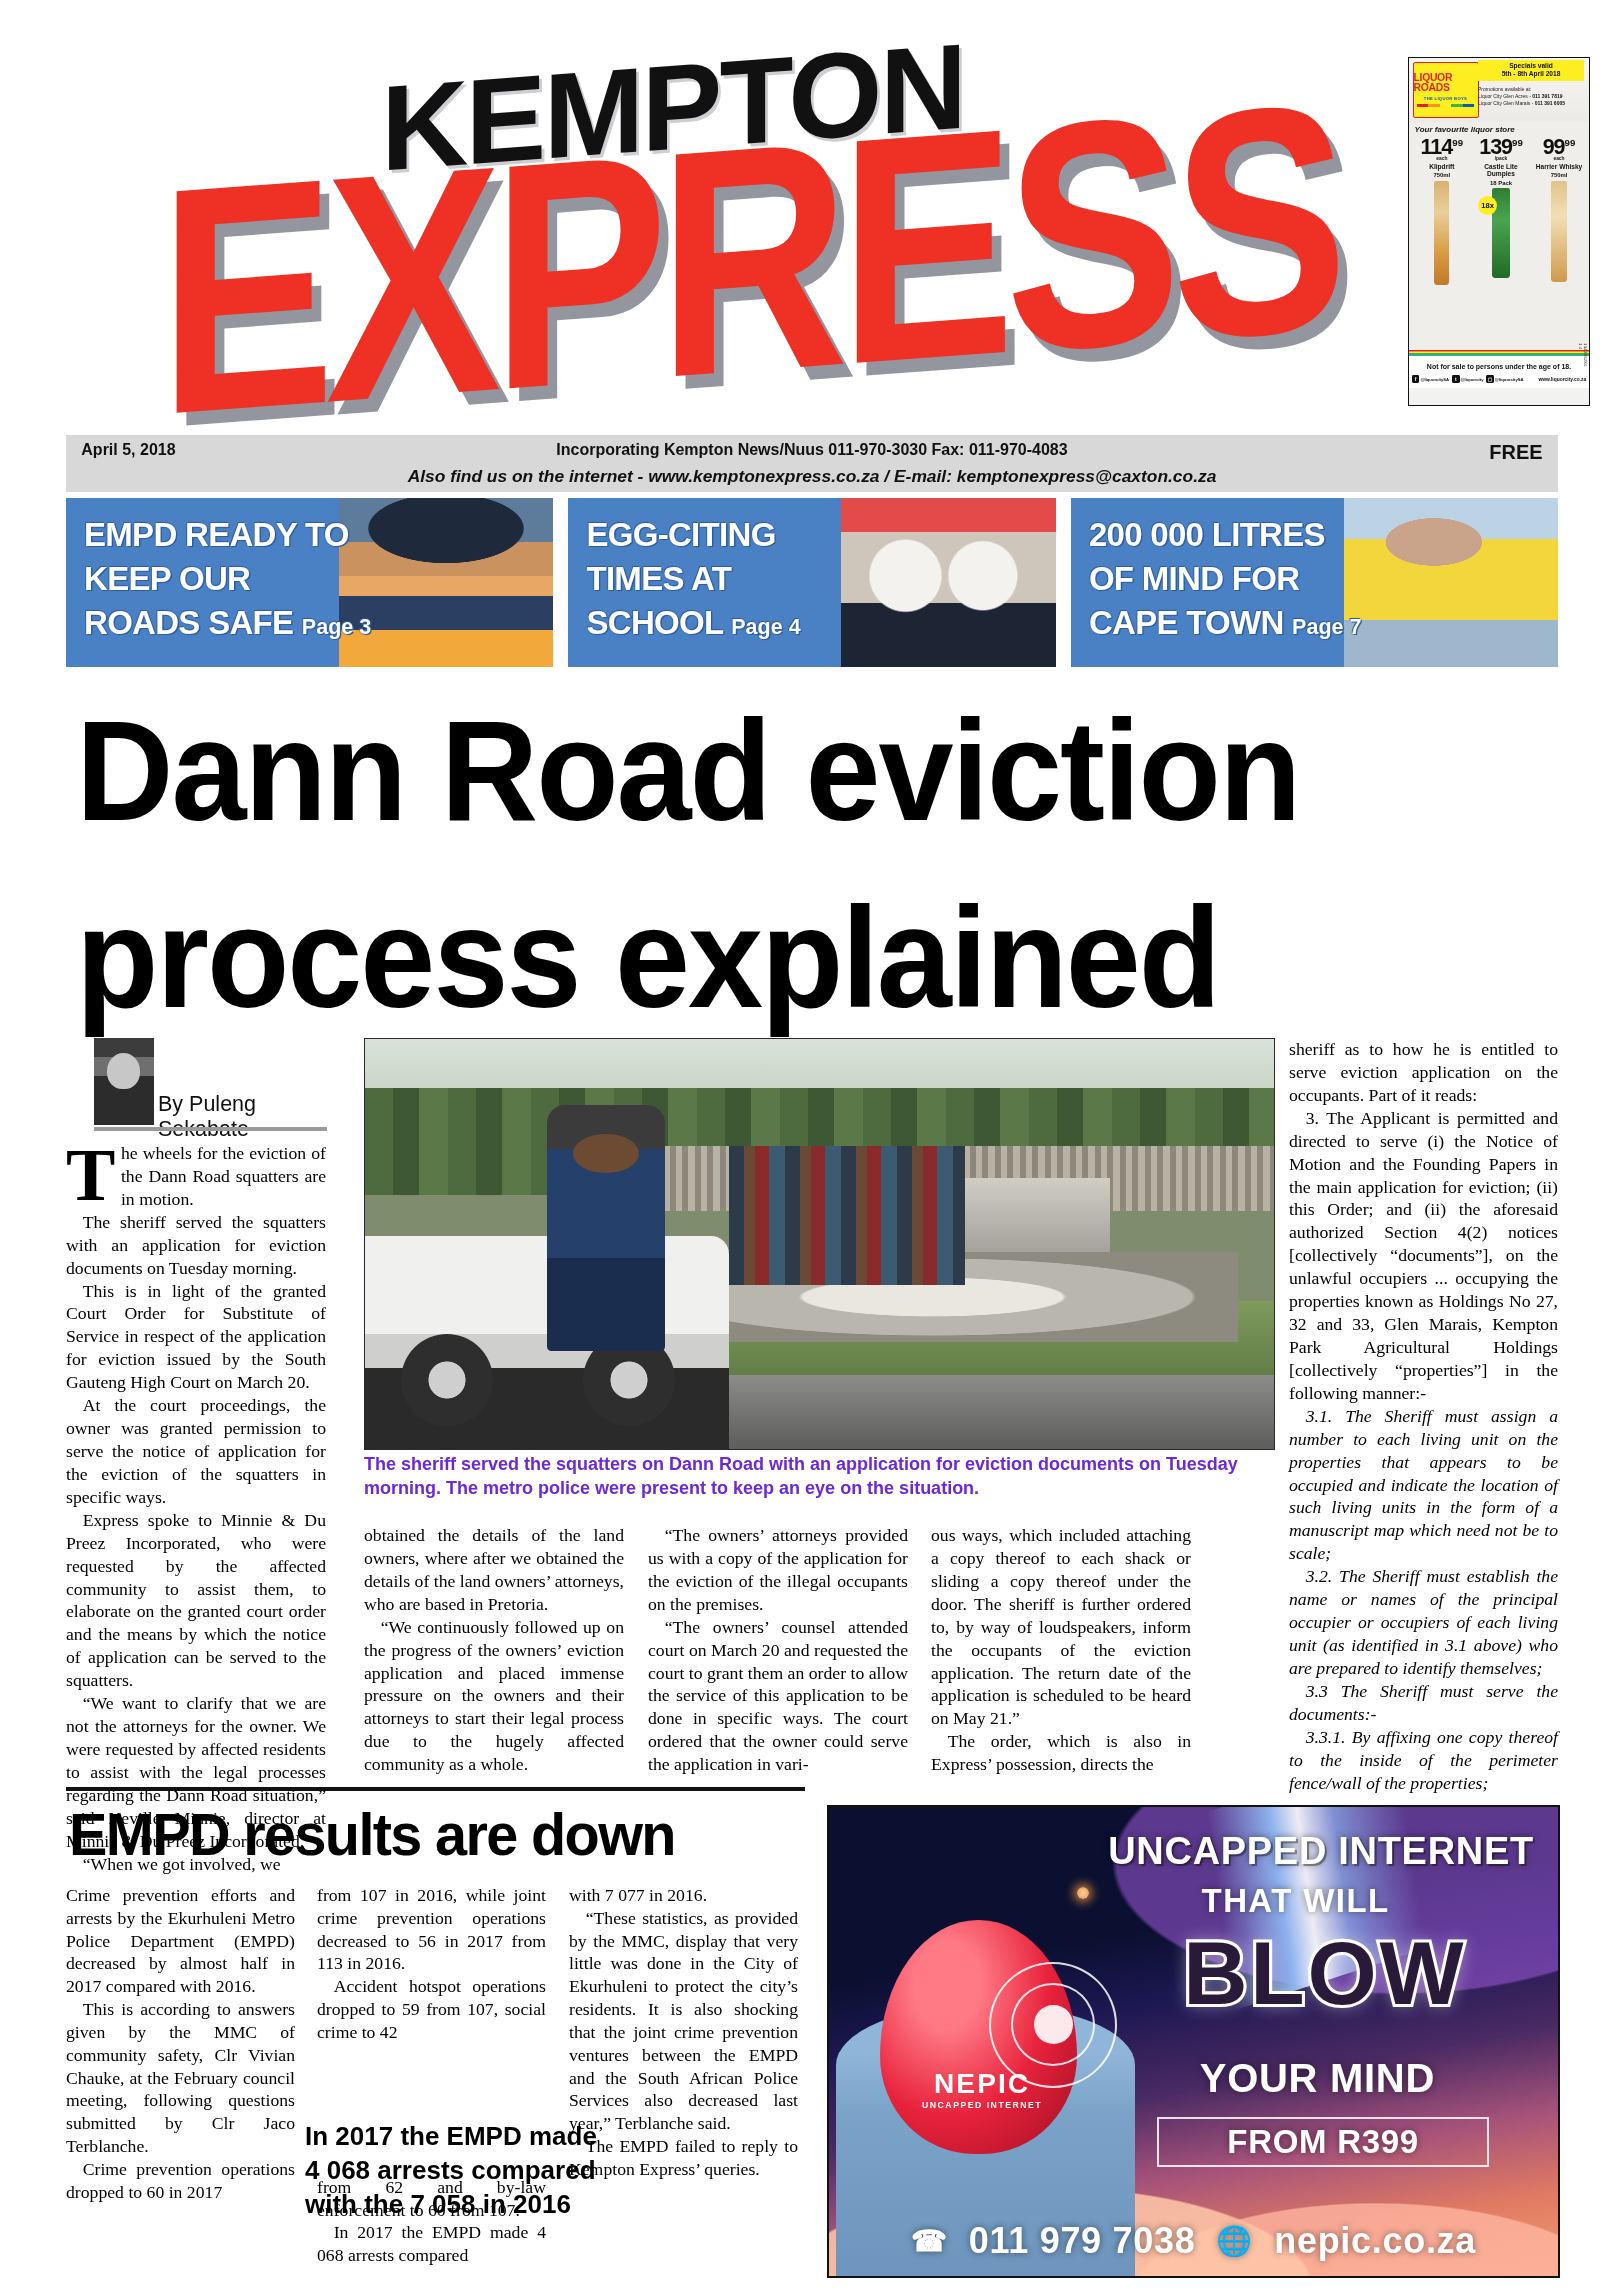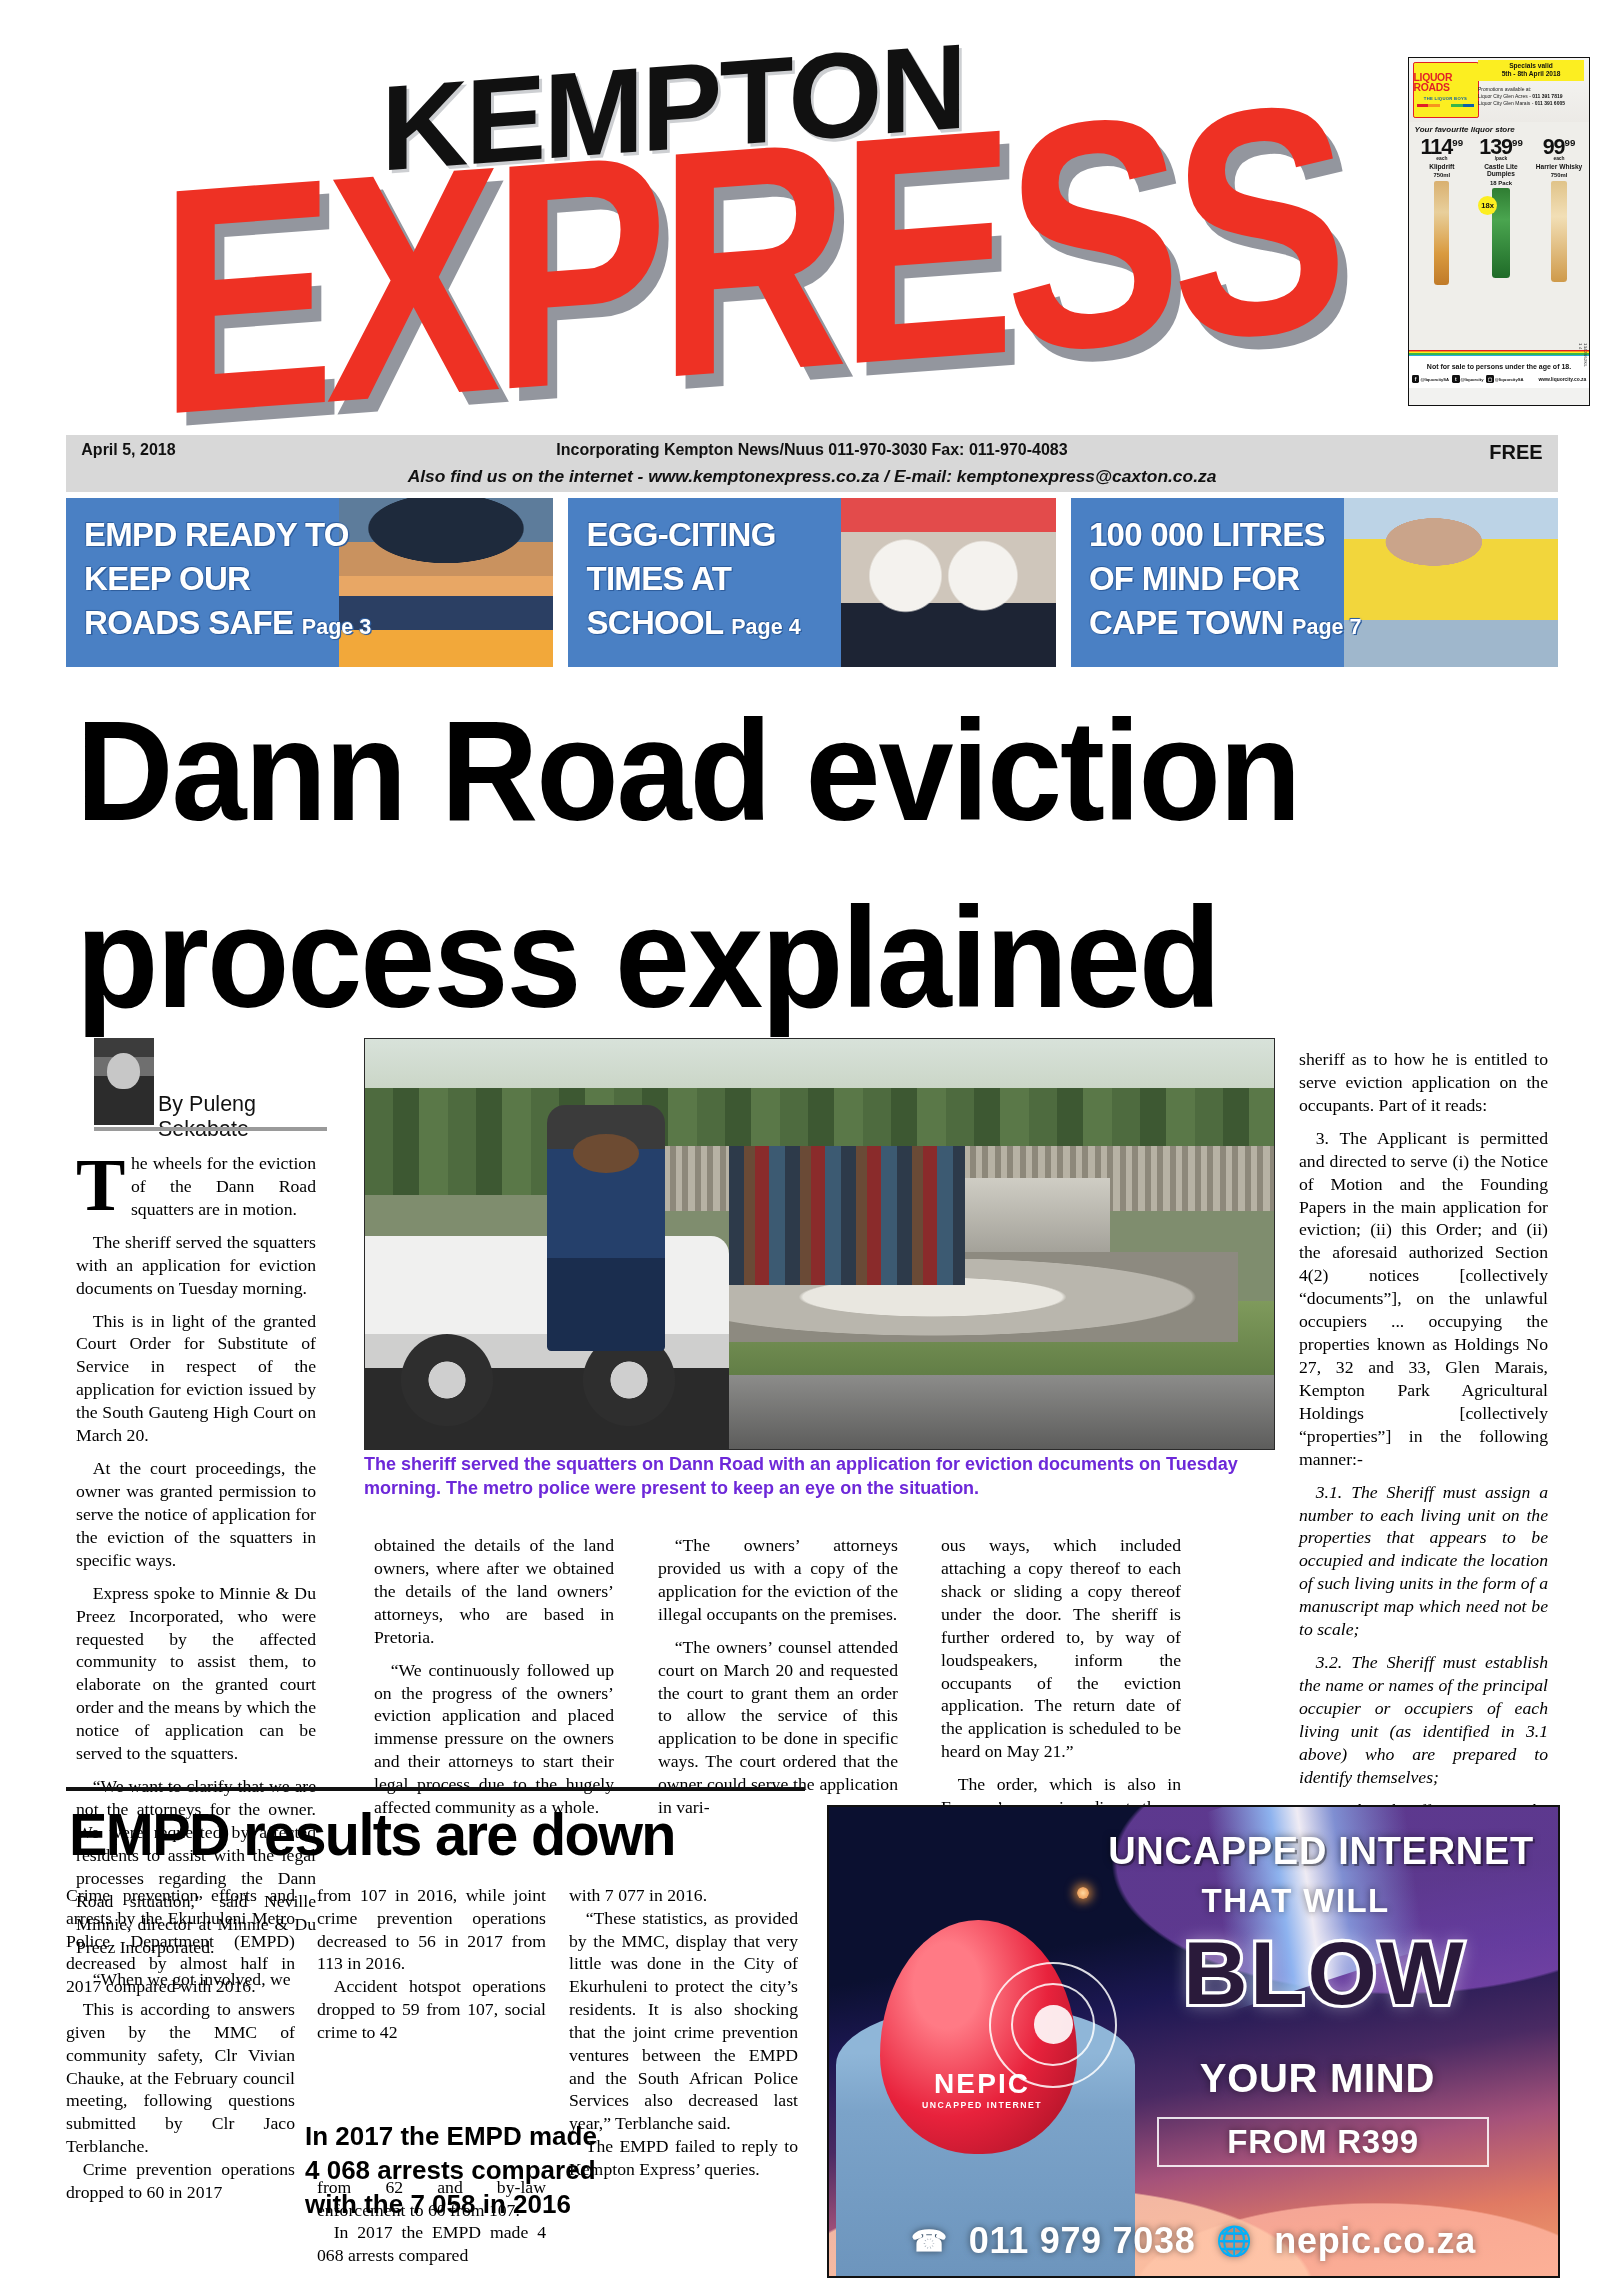--- a/index.html
+++ b/index.html
@@ -127,21 +127,21 @@
   
   .headline{position:absolute;left:76px;top:677px;width:1479px;
     font-family:"Liberation Sans",sans-serif;font-weight:bold;
     font-size:142px;line-height:1.32;color:#000;letter-spacing:-2.1px;
     transform:scaleX(.95);transform-origin:left top;}
 
   
   .article{position:absolute;left:66px;top:1038px;width:1492px;height:743px;}
   .col{position:absolute;top:0;font-family:"Liberation Serif",serif;
     font-size:17.7px;line-height:1.295;color:#000;text-align:justify;}
-  .col p{margin:10px;text-indent:16.7px;}
+  .col p{margin:0;text-indent:16.7px;}
   .col p.noind{text-indent:0;}
   .col p.ital{font-style:italic;}
   .col p.contd{text-indent:0;text-align:right;font-weight:bold;font-style:italic;margin-top:15.3px;}
 
   
   .byline-box{position:absolute;left:0;top:0;width:260px;height:97px;}
   .byline-photo{position:absolute;left:28px;top:0;width:60px;height:87px;
     background:linear-gradient(180deg,#3c3c3c 0 22%,#6f6f6f 22% 44%,#2c2c2c 44% 100%);}
   .byline-photo:after{content:"";position:absolute;left:12.5px;top:15.3px;width:33px;height:36px;
     border-radius:50% 50% 46% 46%;background:#c7c7c7;}
@@ -365,21 +365,21 @@
       <div class="lines">
         <span>EGG-CITING</span><br>
         <span>TIMES AT</span><br>
         <span>SCHOOL</span>
         <span class="pg">Page 4</span>
       </div>
     </div>
     <div class="teaser">
       <div class="photo tp3"></div>
       <div class="lines">
-        <span>100 000 LITRES</span><br>
+        <span>200 000 LITRES</span><br>
         <span>OF MIND FOR</span><br>
         <span>CAPE TOWN</span>
         <span class="pg">Page 7</span>
       </div>
     </div>
   </div>
 
   <div class="headline">
     <div>Dann Road eviction</div>
     <div>process explained</div>

